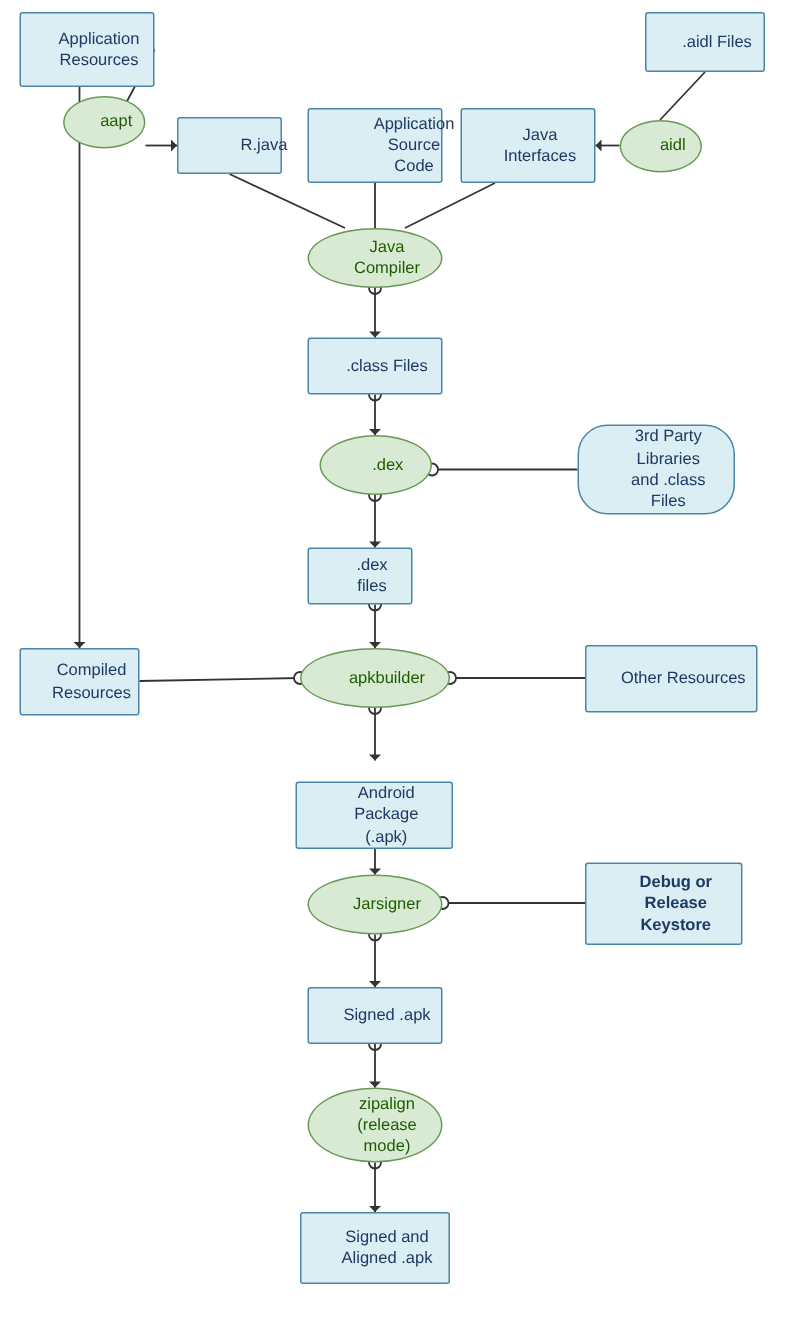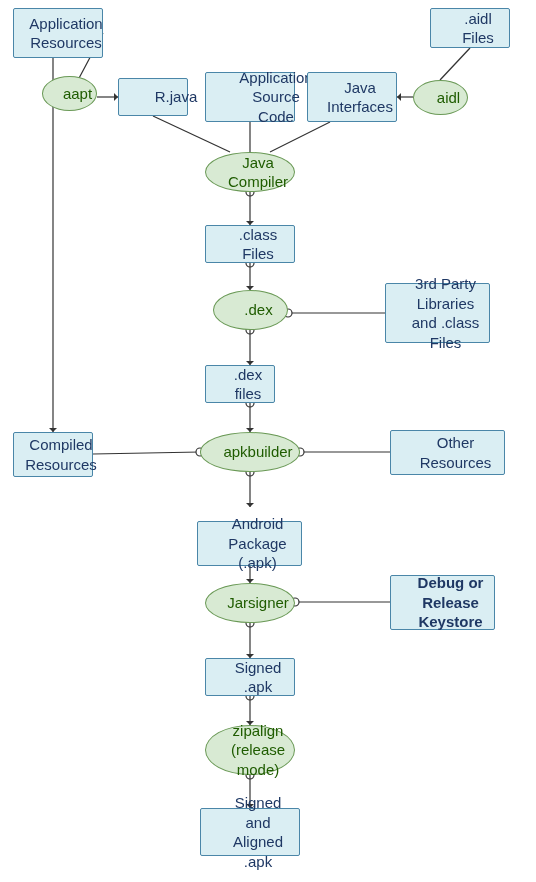--- a/index.html
+++ b/index.html
@@ -34,21 +34,21 @@
       line-height: 1.3;
     }
     .oval-node {
       background: #d8ead3;
       border: 1px solid #6a9956;
       border-radius: 50%;
       line-height: 1.3;
       padding: 4px 8px;
     }
     .node-label {
-      font-size: 15px;
+      font-size: 11px;
       color: #1f3864;
       margin-left: 16px;
     }
     .oval-node .node-label {
       color: #1f5c00;
     }
   </style>
 </head>
 <body>
 
@@ -124,21 +124,21 @@
 
 <div class="node rect-node" style="left:13px;top:8px;width:90px;height:50px;">
   <span class="node-label">Application
 Resources</span>
 </div>
 
 <div class="node rect-node" style="left:430px;top:8px;width:80px;height:40px;">
   <span class="node-label">.aidl Files</span>
 </div>
 
-<div class="node oval-node" style="left:42px;top:76px;width:55px;height:35px;">
+<div class="node oval-node" style="left:42px;top:64px;width:55px;height:35px;">
   <span class="node-label">aapt</span>
 </div>
 
 <div class="node rect-node" style="left:118px;top:78px;width:70px;height:38px;padding-left:36px;">
   <span class="node-label">R.java</span>
 </div>
 
 <div class="node rect-node" style="left:205px;top:72px;width:90px;height:50px;padding-left:42px;">
   <span class="node-label">Application<br>Source Code</span>
 </div>
@@ -156,21 +156,21 @@
 </div>
 
 <div class="node rect-node" style="left:205px;top:225px;width:90px;height:38px;">
   <span class="node-label">.class Files</span>
 </div>
 
 <div class="node oval-node" style="left:213px;top:290px;width:75px;height:40px;">
   <span class="node-label">.dex</span>
 </div>
 
-<div class="node rect-node" style="left:385px;top:283px;width:105px;height:60px;">
+<div class="node rect-node" style="left:385px;top:283px;width:105px;height:60px;border-radius:20px;">
   <span class="node-label">3rd Party<br>Libraries<br>and .class<br>Files</span>
 </div>
 
 <div class="node rect-node" style="left:205px;top:365px;width:70px;height:38px;">
   <span class="node-label">.dex files</span>
 </div>
 
 <div class="node rect-node" style="left:13px;top:432px;width:80px;height:45px;">
   <span class="node-label">Compiled<br>Resources</span>
 </div>

